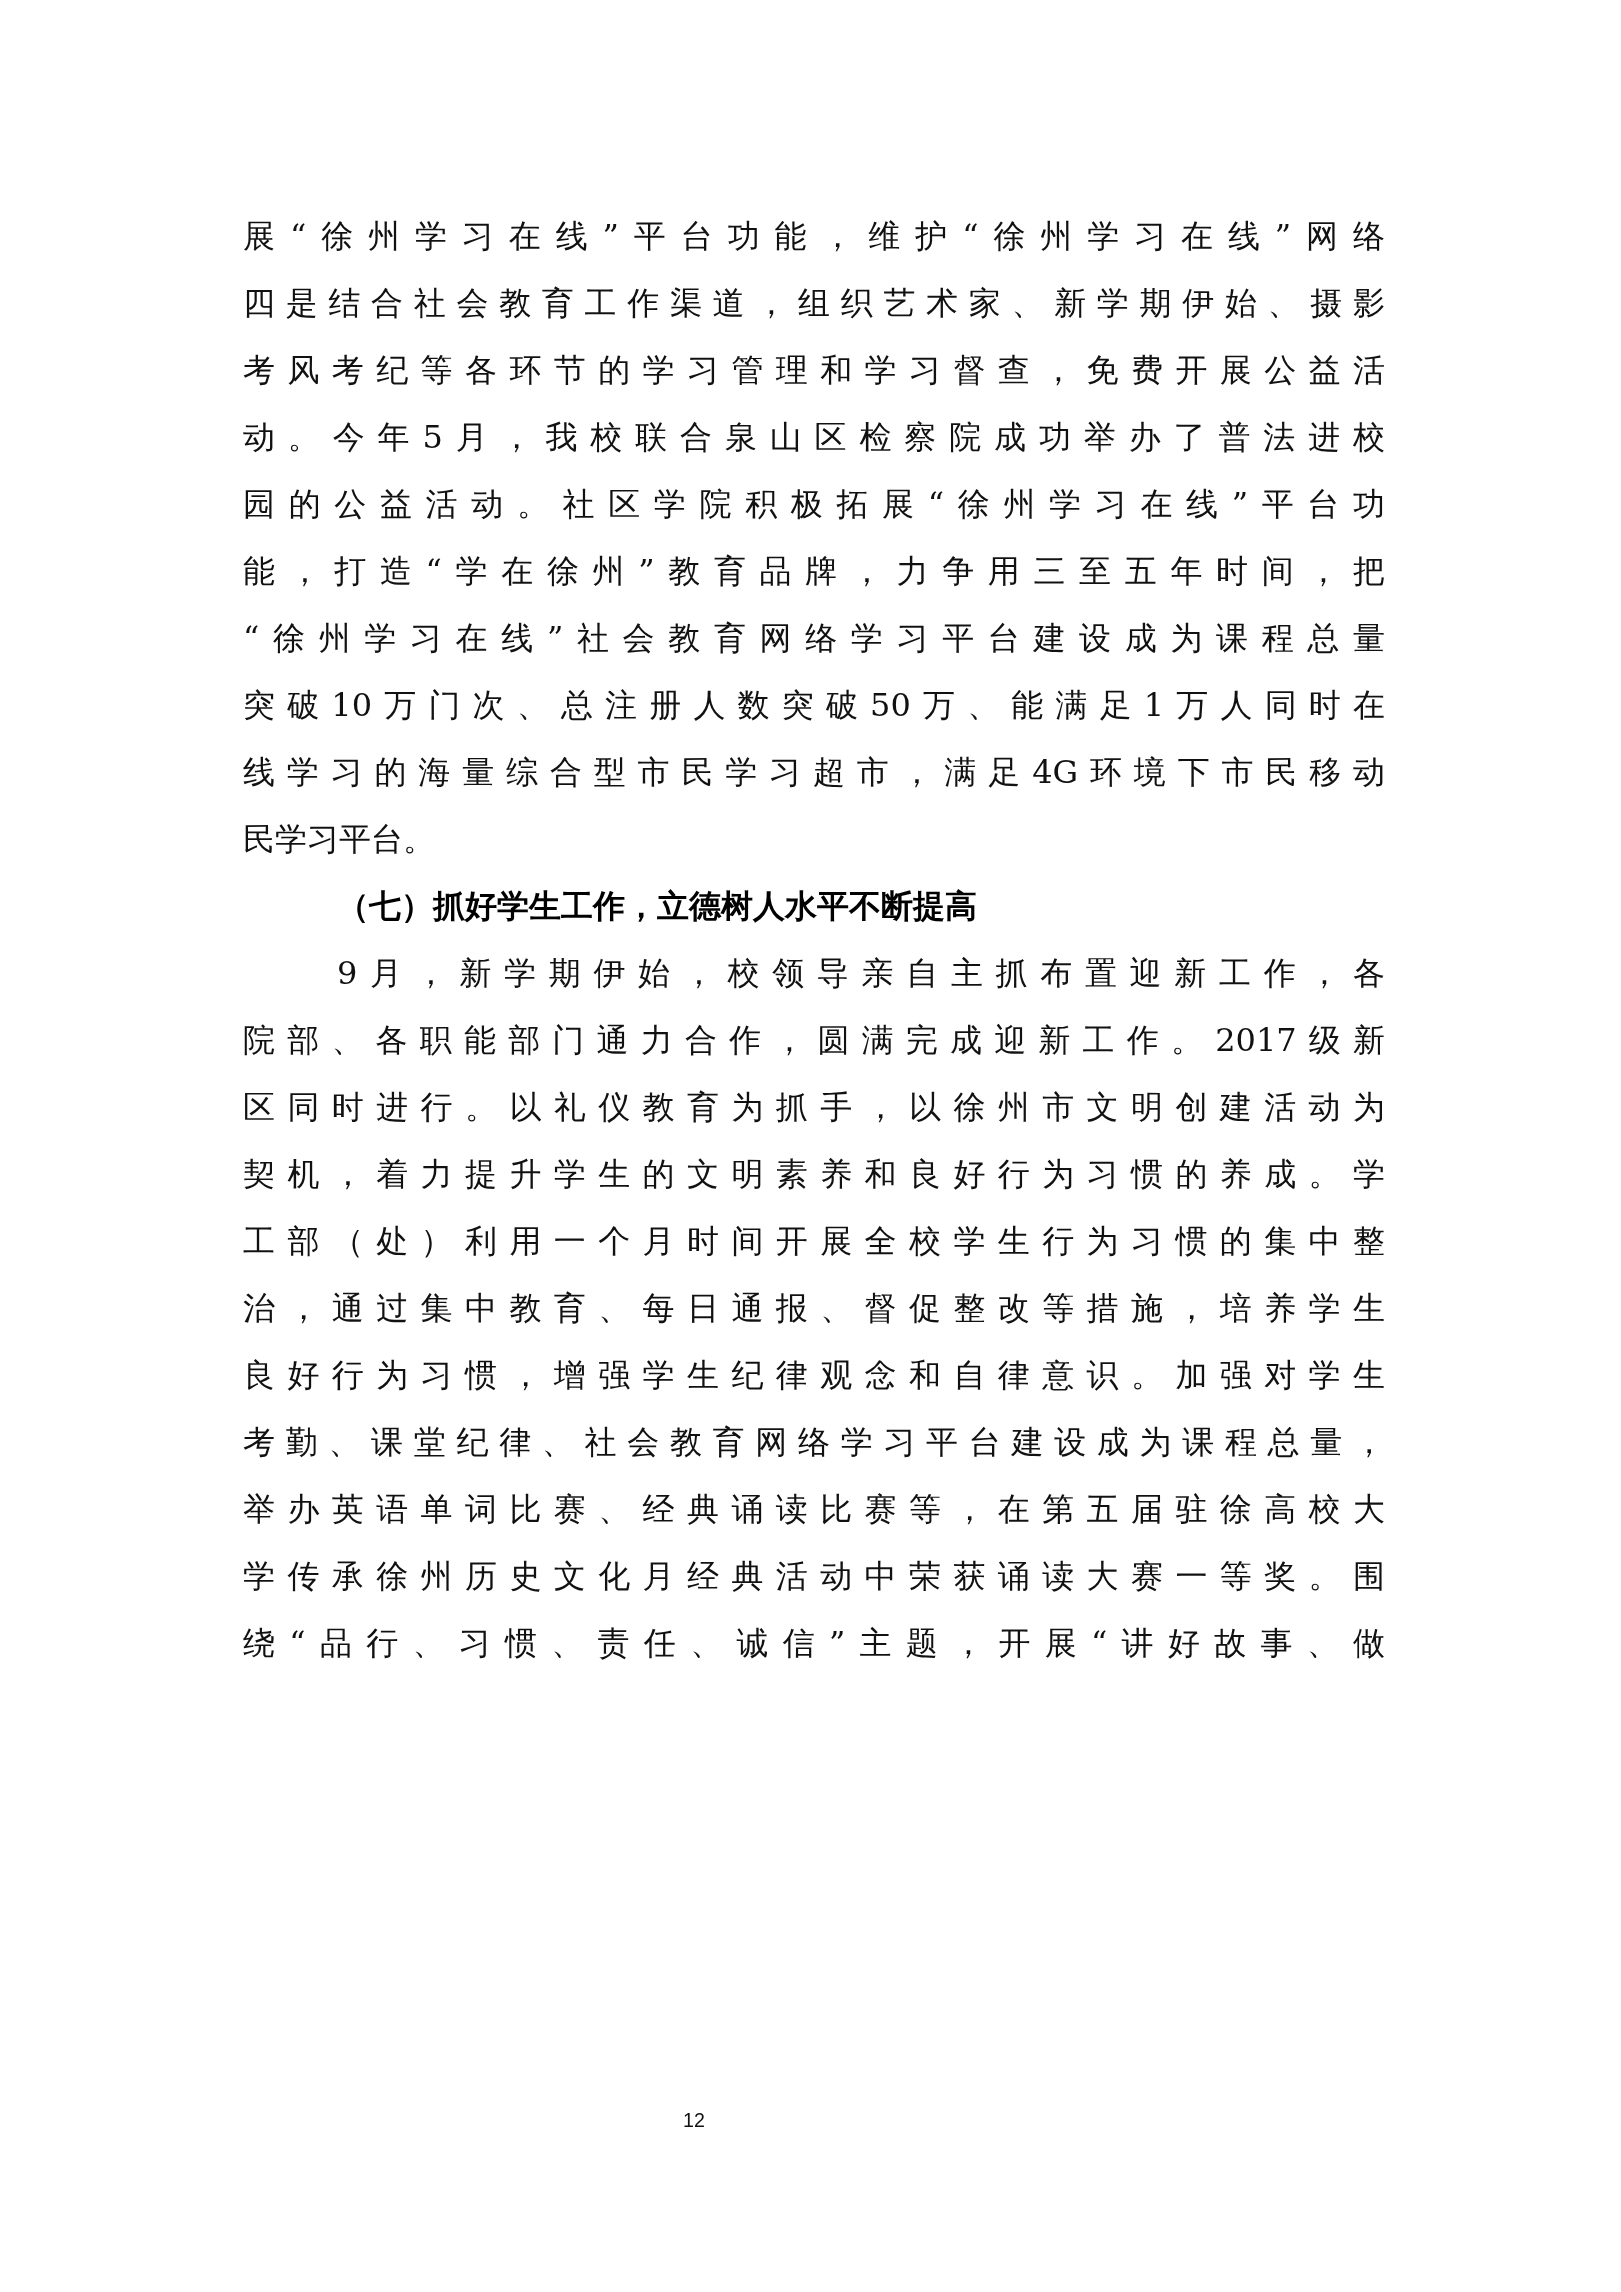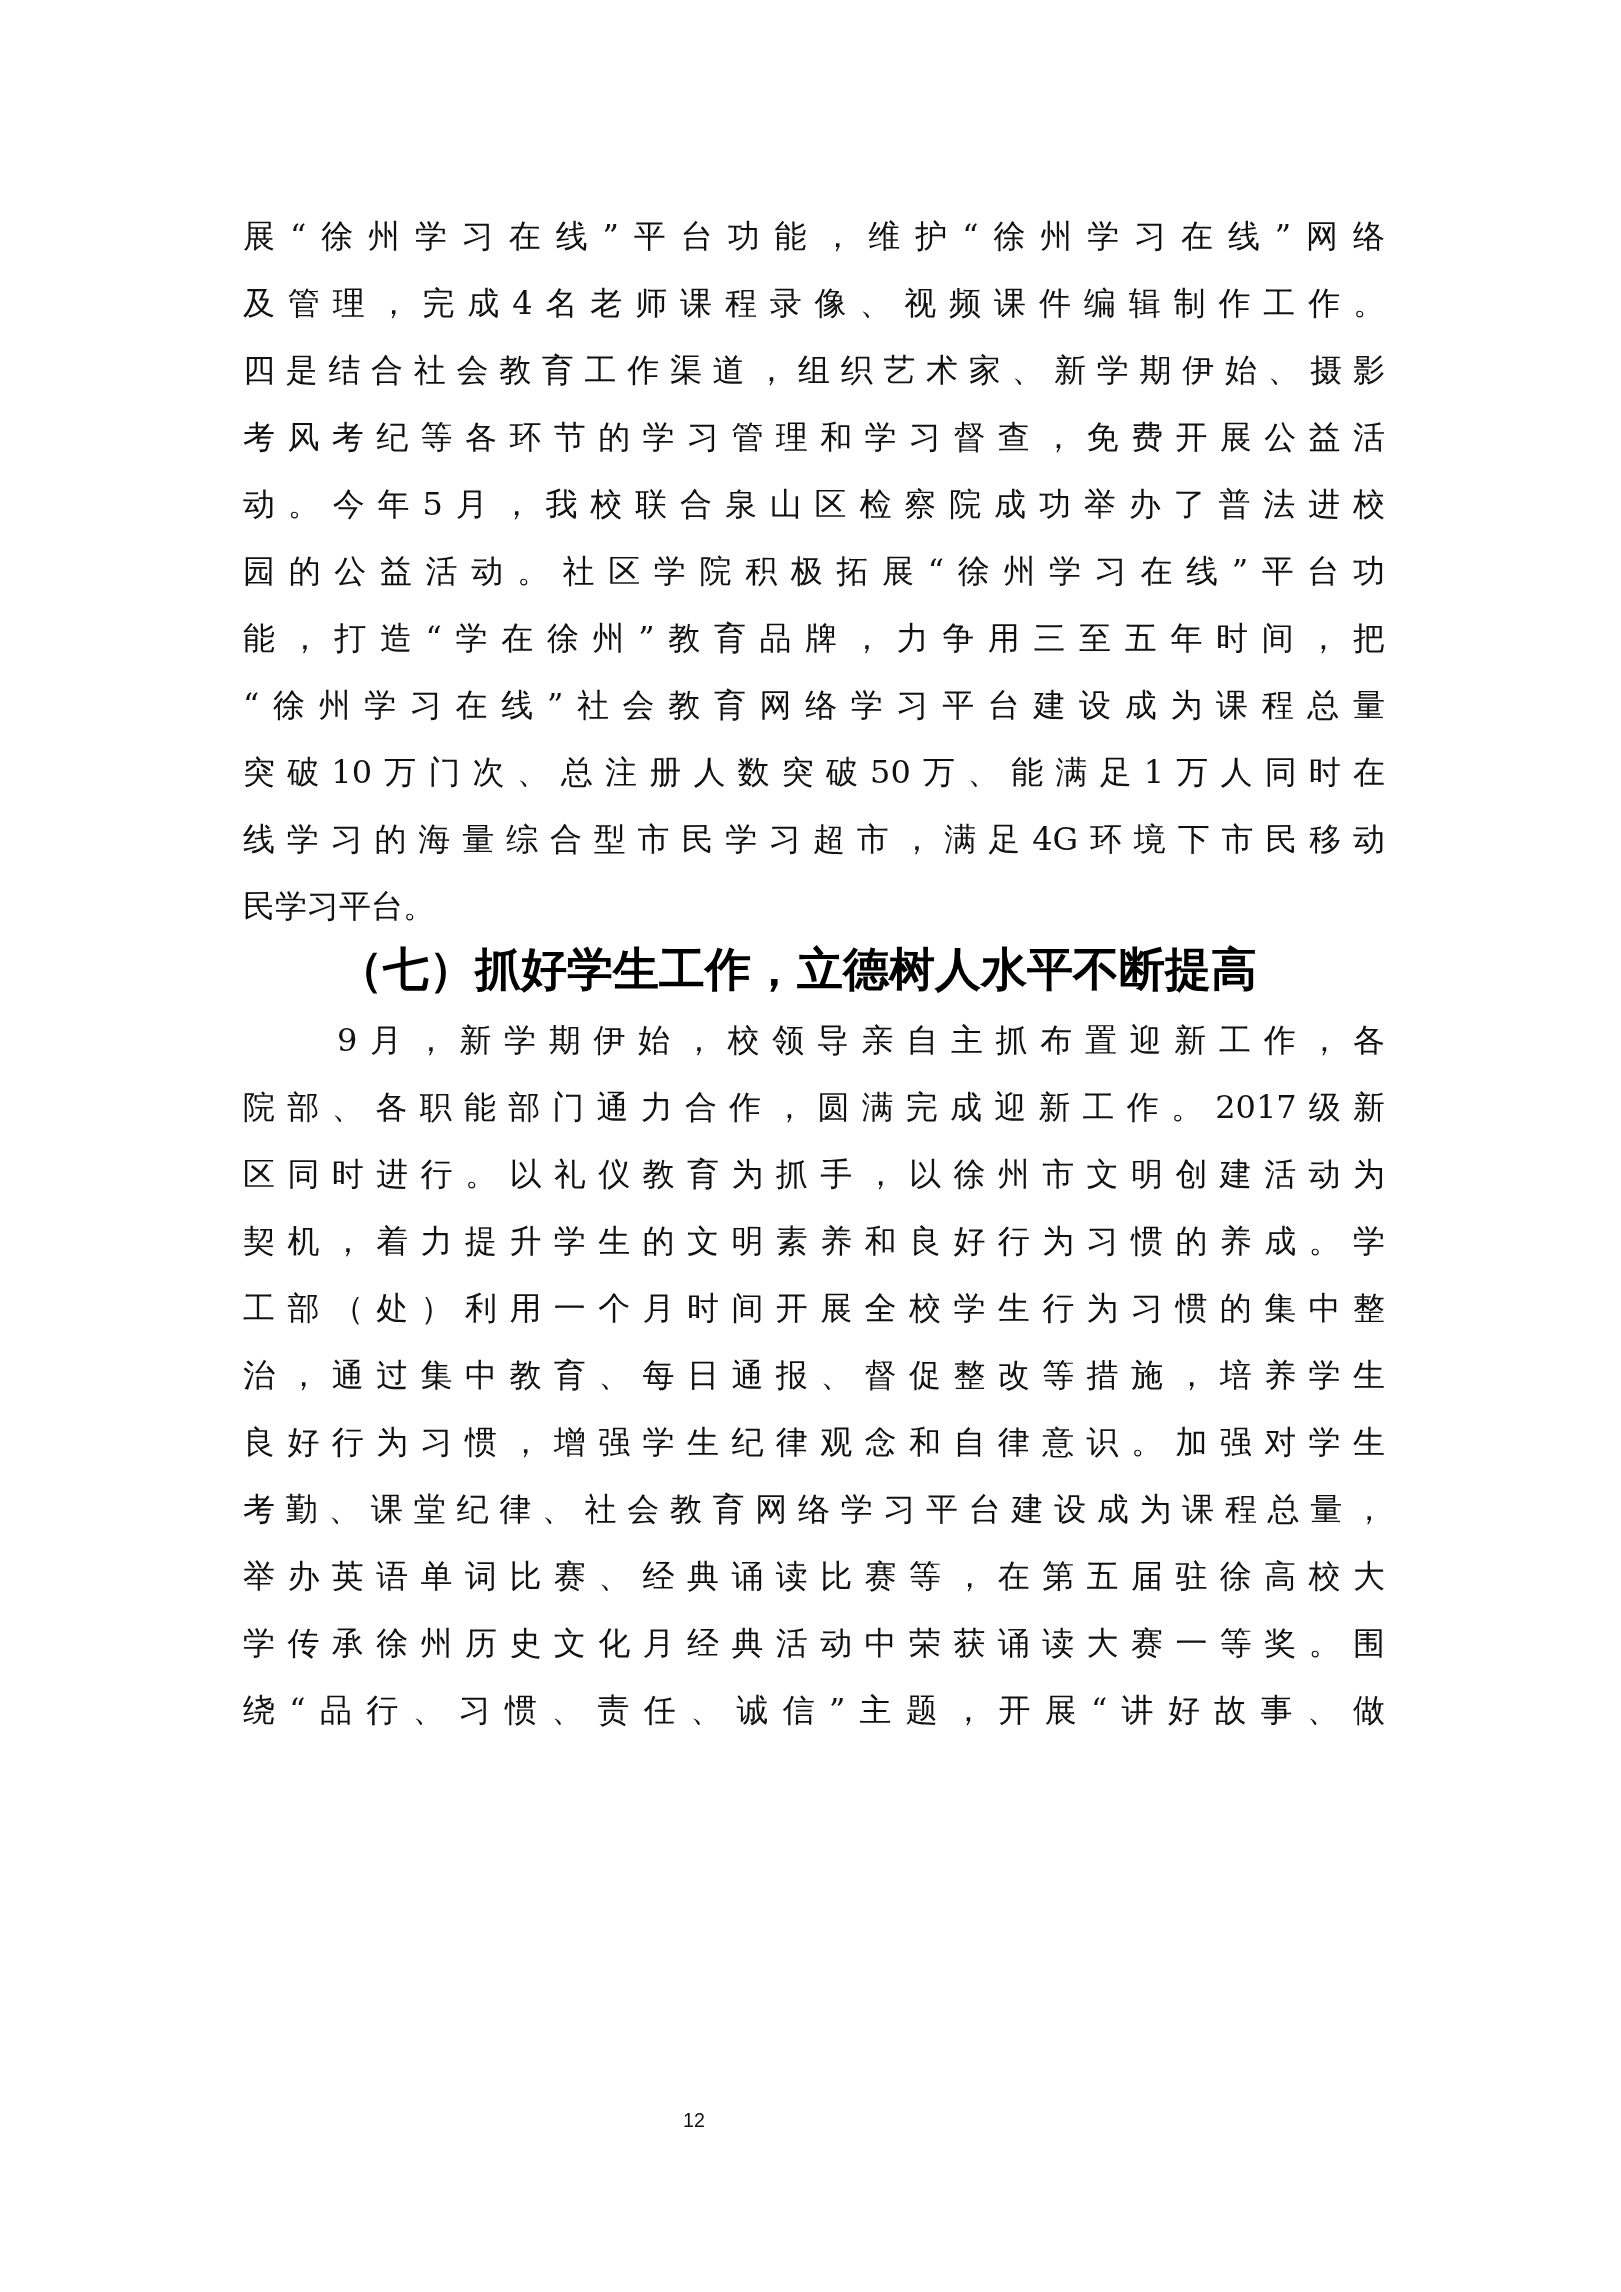--- a/index.html
+++ b/index.html
@@ -41,23 +41,23 @@
     }
     .line.last {
       text-align-last: left;
     }
     .line.indent {
       padding-left: 94px;
     }
     .heading {
       height: 67px;
       line-height: 67px;
-      font-family: Liberation Mono, monospace;
+      font-family: Liberation Serif, serif;
       font-weight: bold;
-      font-size: 46px;
+      font-size: 32px;
       padding-left: 94px;
       white-space: nowrap;
       color: #000000;
       letter-spacing: 0px;
     }
     .page-number {
       position: absolute;
       left: 0;
       width: 1388px;
       top: 2109px;
@@ -68,21 +68,20 @@
     }
   </style>
 </head>
 <body>
 
 <div class="page">
   <div class="body-text">
 
     <div class="paragraph">
       <div class="line">展“徐州学习在线”平台功能，维护“徐州学习在线”网络</div>
-      <div class="line">及管理，完成4名老师课程录像、视频课件编辑制作工作。</div>
       <div class="line">四是结合社会教育工作渠道，组织艺术家、新学期伊始、摄影</div>
       <div class="line">考风考纪等各环节的学习管理和学习督查，免费开展公益活</div>
       <div class="line">动。今年5月，我校联合泉山区检察院成功举办了普法进校</div>
       <div class="line">园的公益活动。社区学院积极拓展“徐州学习在线”平台功</div>
       <div class="line">能，打造“学在徐州”教育品牌，力争用三至五年时间，把</div>
       <div class="line">“徐州学习在线”社会教育网络学习平台建设成为课程总量</div>
       <div class="line">突破10万门次、总注册人数突破50万、能满足1万人同时在</div>
       <div class="line">线学习的海量综合型市民学习超市，满足4G环境下市民移动</div>
       <div class="line last">民学习平台。</div>
     </div>

